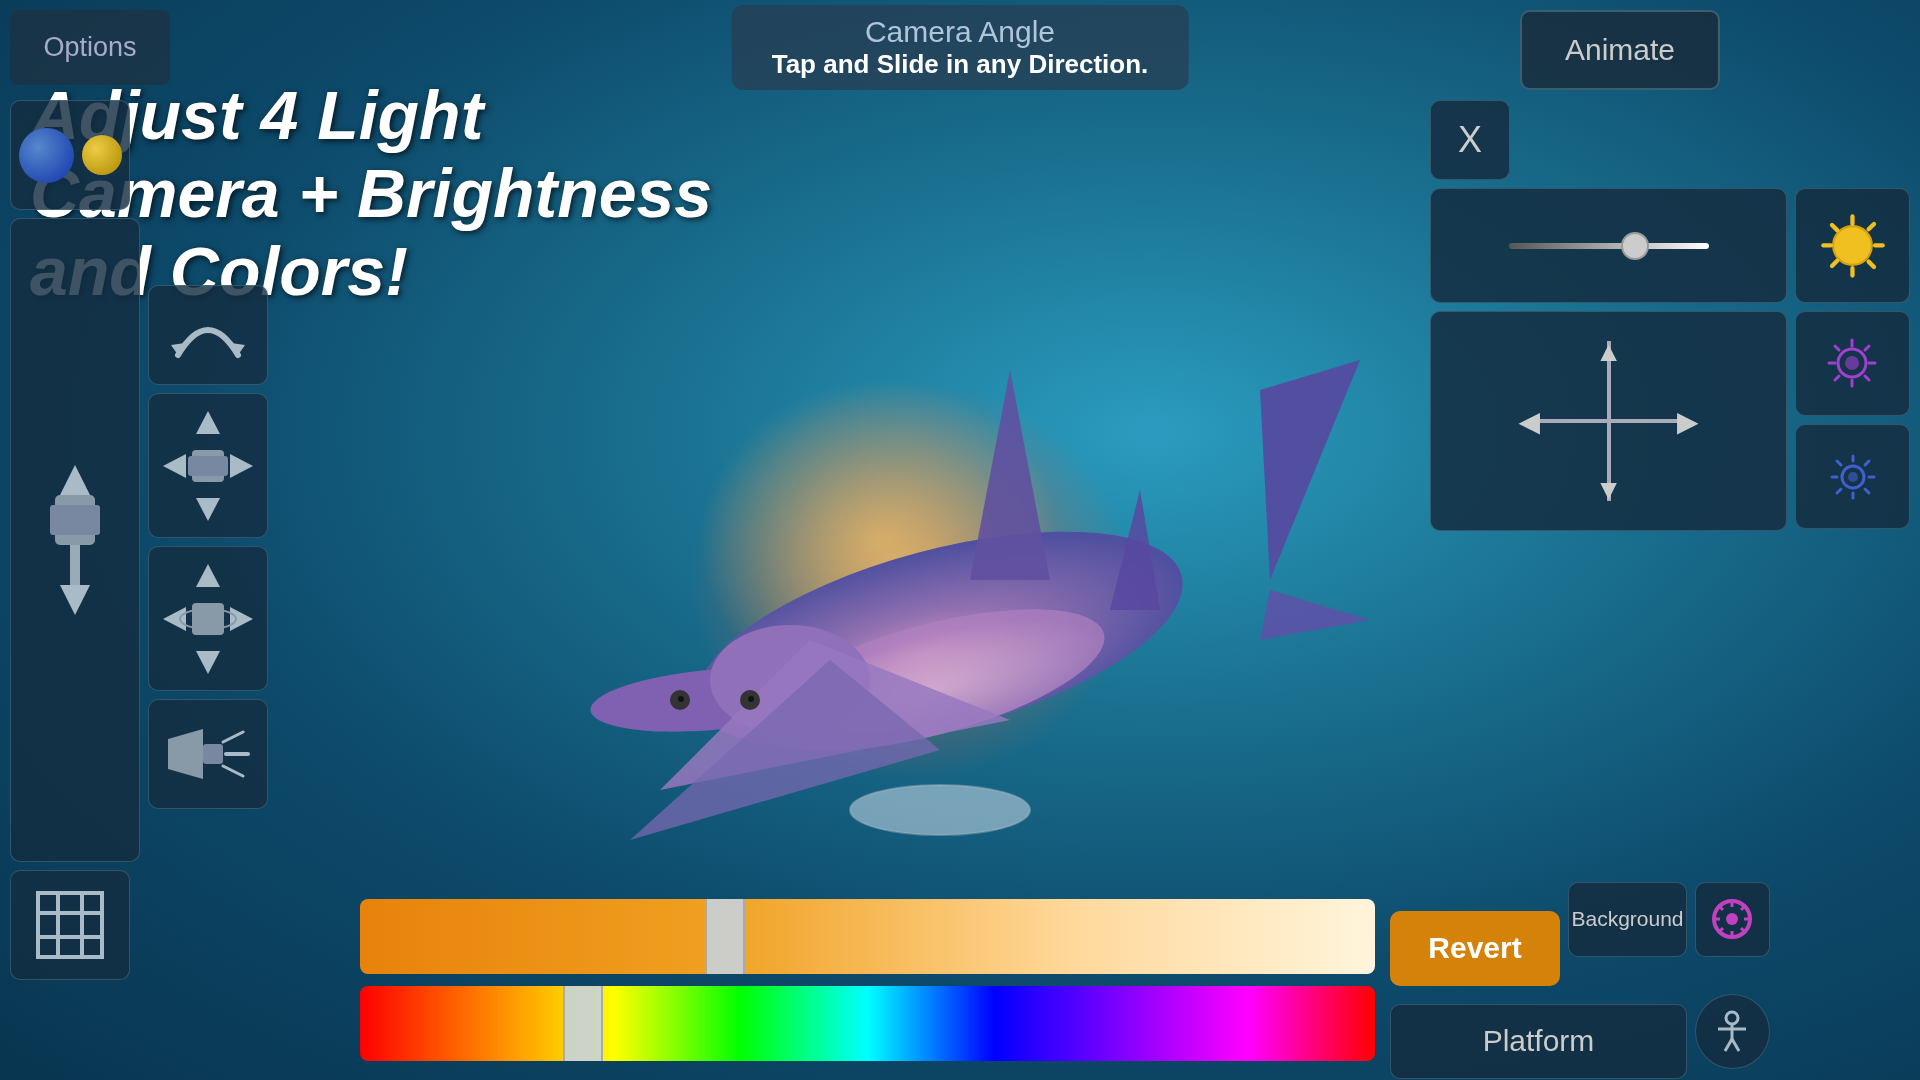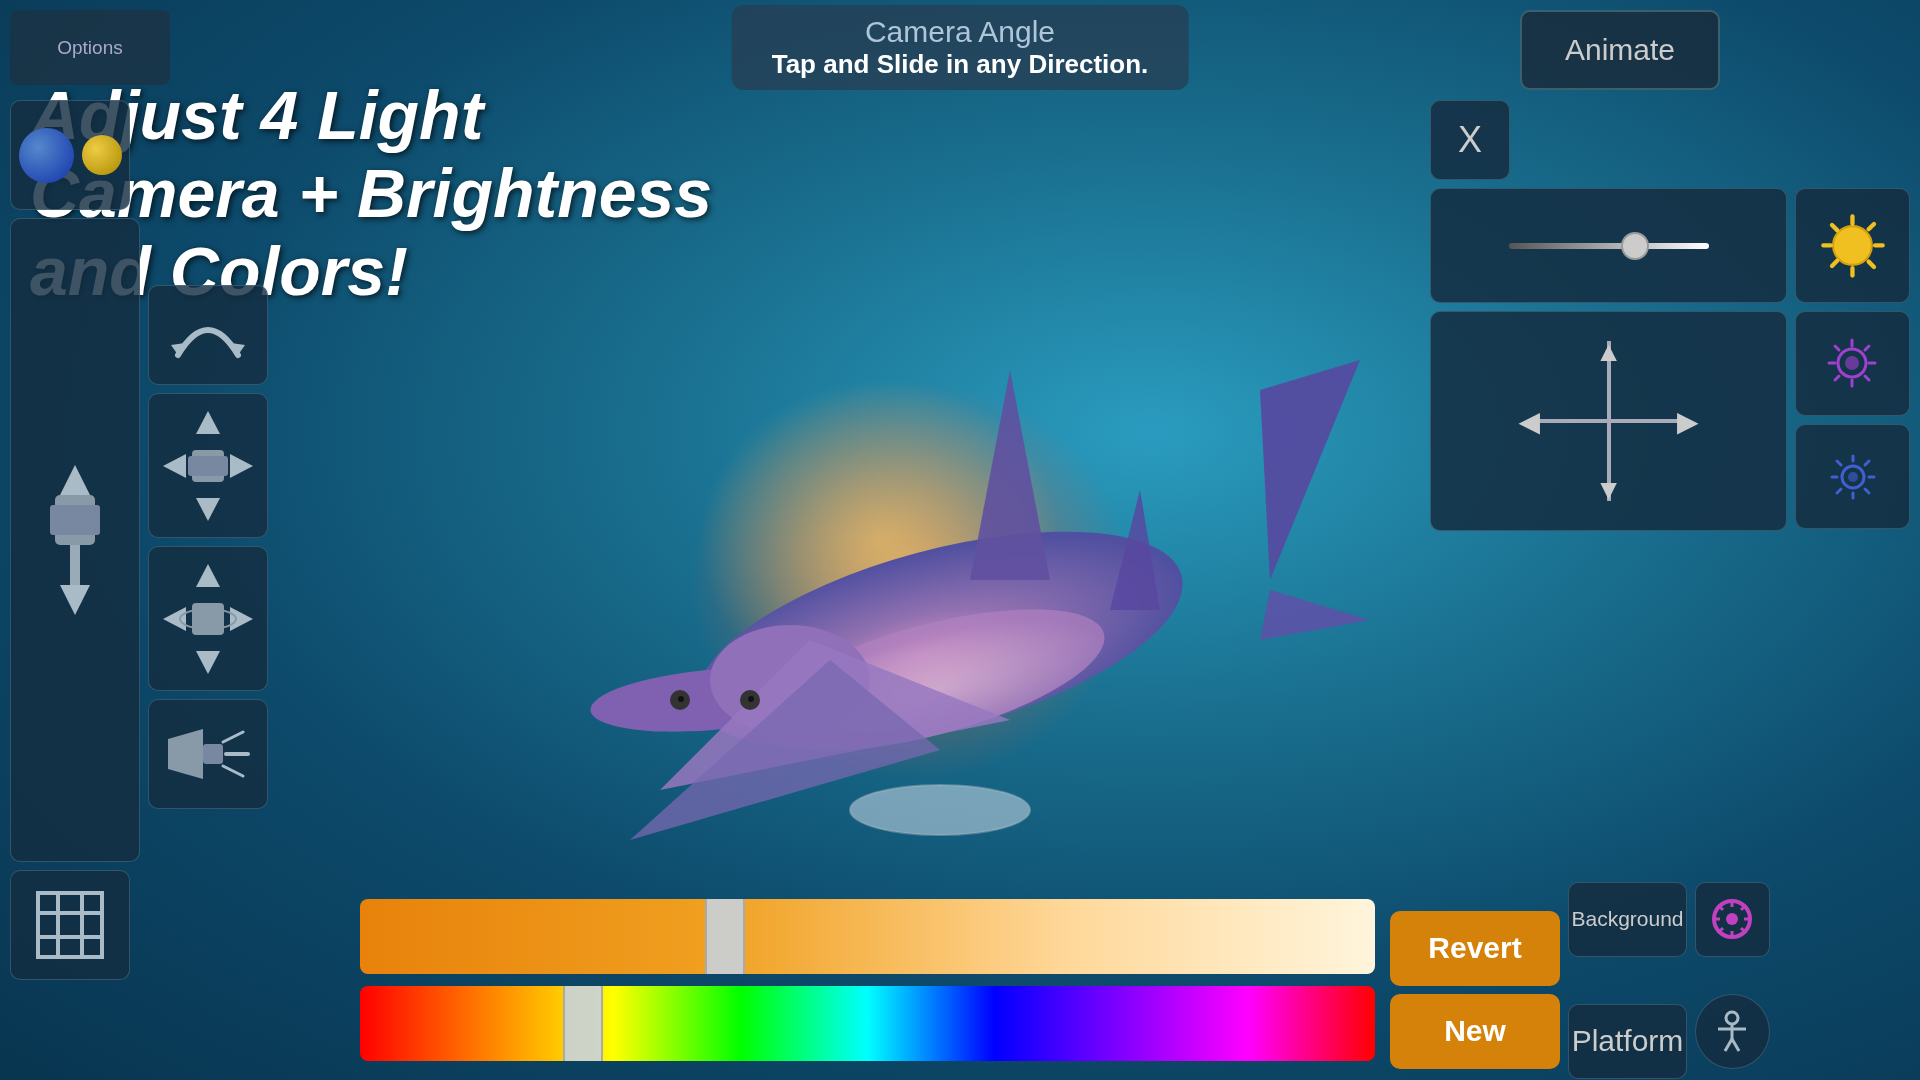--- a/index.html
+++ b/index.html
@@ -31,21 +31,21 @@
     }
 
     #options-btn {
       position: absolute;
       top: 10px; left: 10px;
       width: 160px; height: 75px;
       background: rgba(30,50,65,0.75);
       border: none;
       border-radius: 8px;
       color: #aac;
-      font-size: 19px;
+      font-size: 27px;
       cursor: pointer;
       display: flex;
       align-items: center;
       justify-content: center;
     }
 
     #camera-hint {
       position: absolute;
       top: 5px;
       left: 50%;
@@ -760,23 +760,20 @@
           <line x1="4" y1="22" x2="10" y2="22" stroke="#c040c0" stroke-width="3"></line>
           <line x1="34" y1="22" x2="40" y2="22" stroke="#c040c0" stroke-width="3"></line>
           <line x1="8" y1="8" x2="13" y2="13" stroke="#c040c0" stroke-width="3"></line>
           <line x1="31" y1="31" x2="36" y2="36" stroke="#c040c0" stroke-width="3"></line>
           <line x1="8" y1="36" x2="13" y2="31" stroke="#c040c0" stroke-width="3"></line>
           <line x1="31" y1="13" x2="36" y2="8" stroke="#c040c0" stroke-width="3"></line>
         </svg>
       </button>
     </div>
     <div class="bottom-row">
-      <button id="new-btn">
-        <span>New</span>
-      </button>
       <button id="platform-btn">
         <span>Platform</span>
       </button>
       <button id="accessibility-btn">
         <svg width="45" height="45" viewBox="0 0 45 45">
           <circle cx="22" cy="9" r="6" fill="none" stroke="#aabbc8" stroke-width="3"></circle>
           <line x1="22" y1="15" x2="22" y2="30" stroke="#aabbc8" stroke-width="3"></line>
           <line x1="8" y1="20" x2="36" y2="20" stroke="#aabbc8" stroke-width="3"></line>
           <line x1="22" y1="30" x2="15" y2="42" stroke="#aabbc8" stroke-width="3"></line>
           <line x1="22" y1="30" x2="29" y2="42" stroke="#aabbc8" stroke-width="3"></line>

